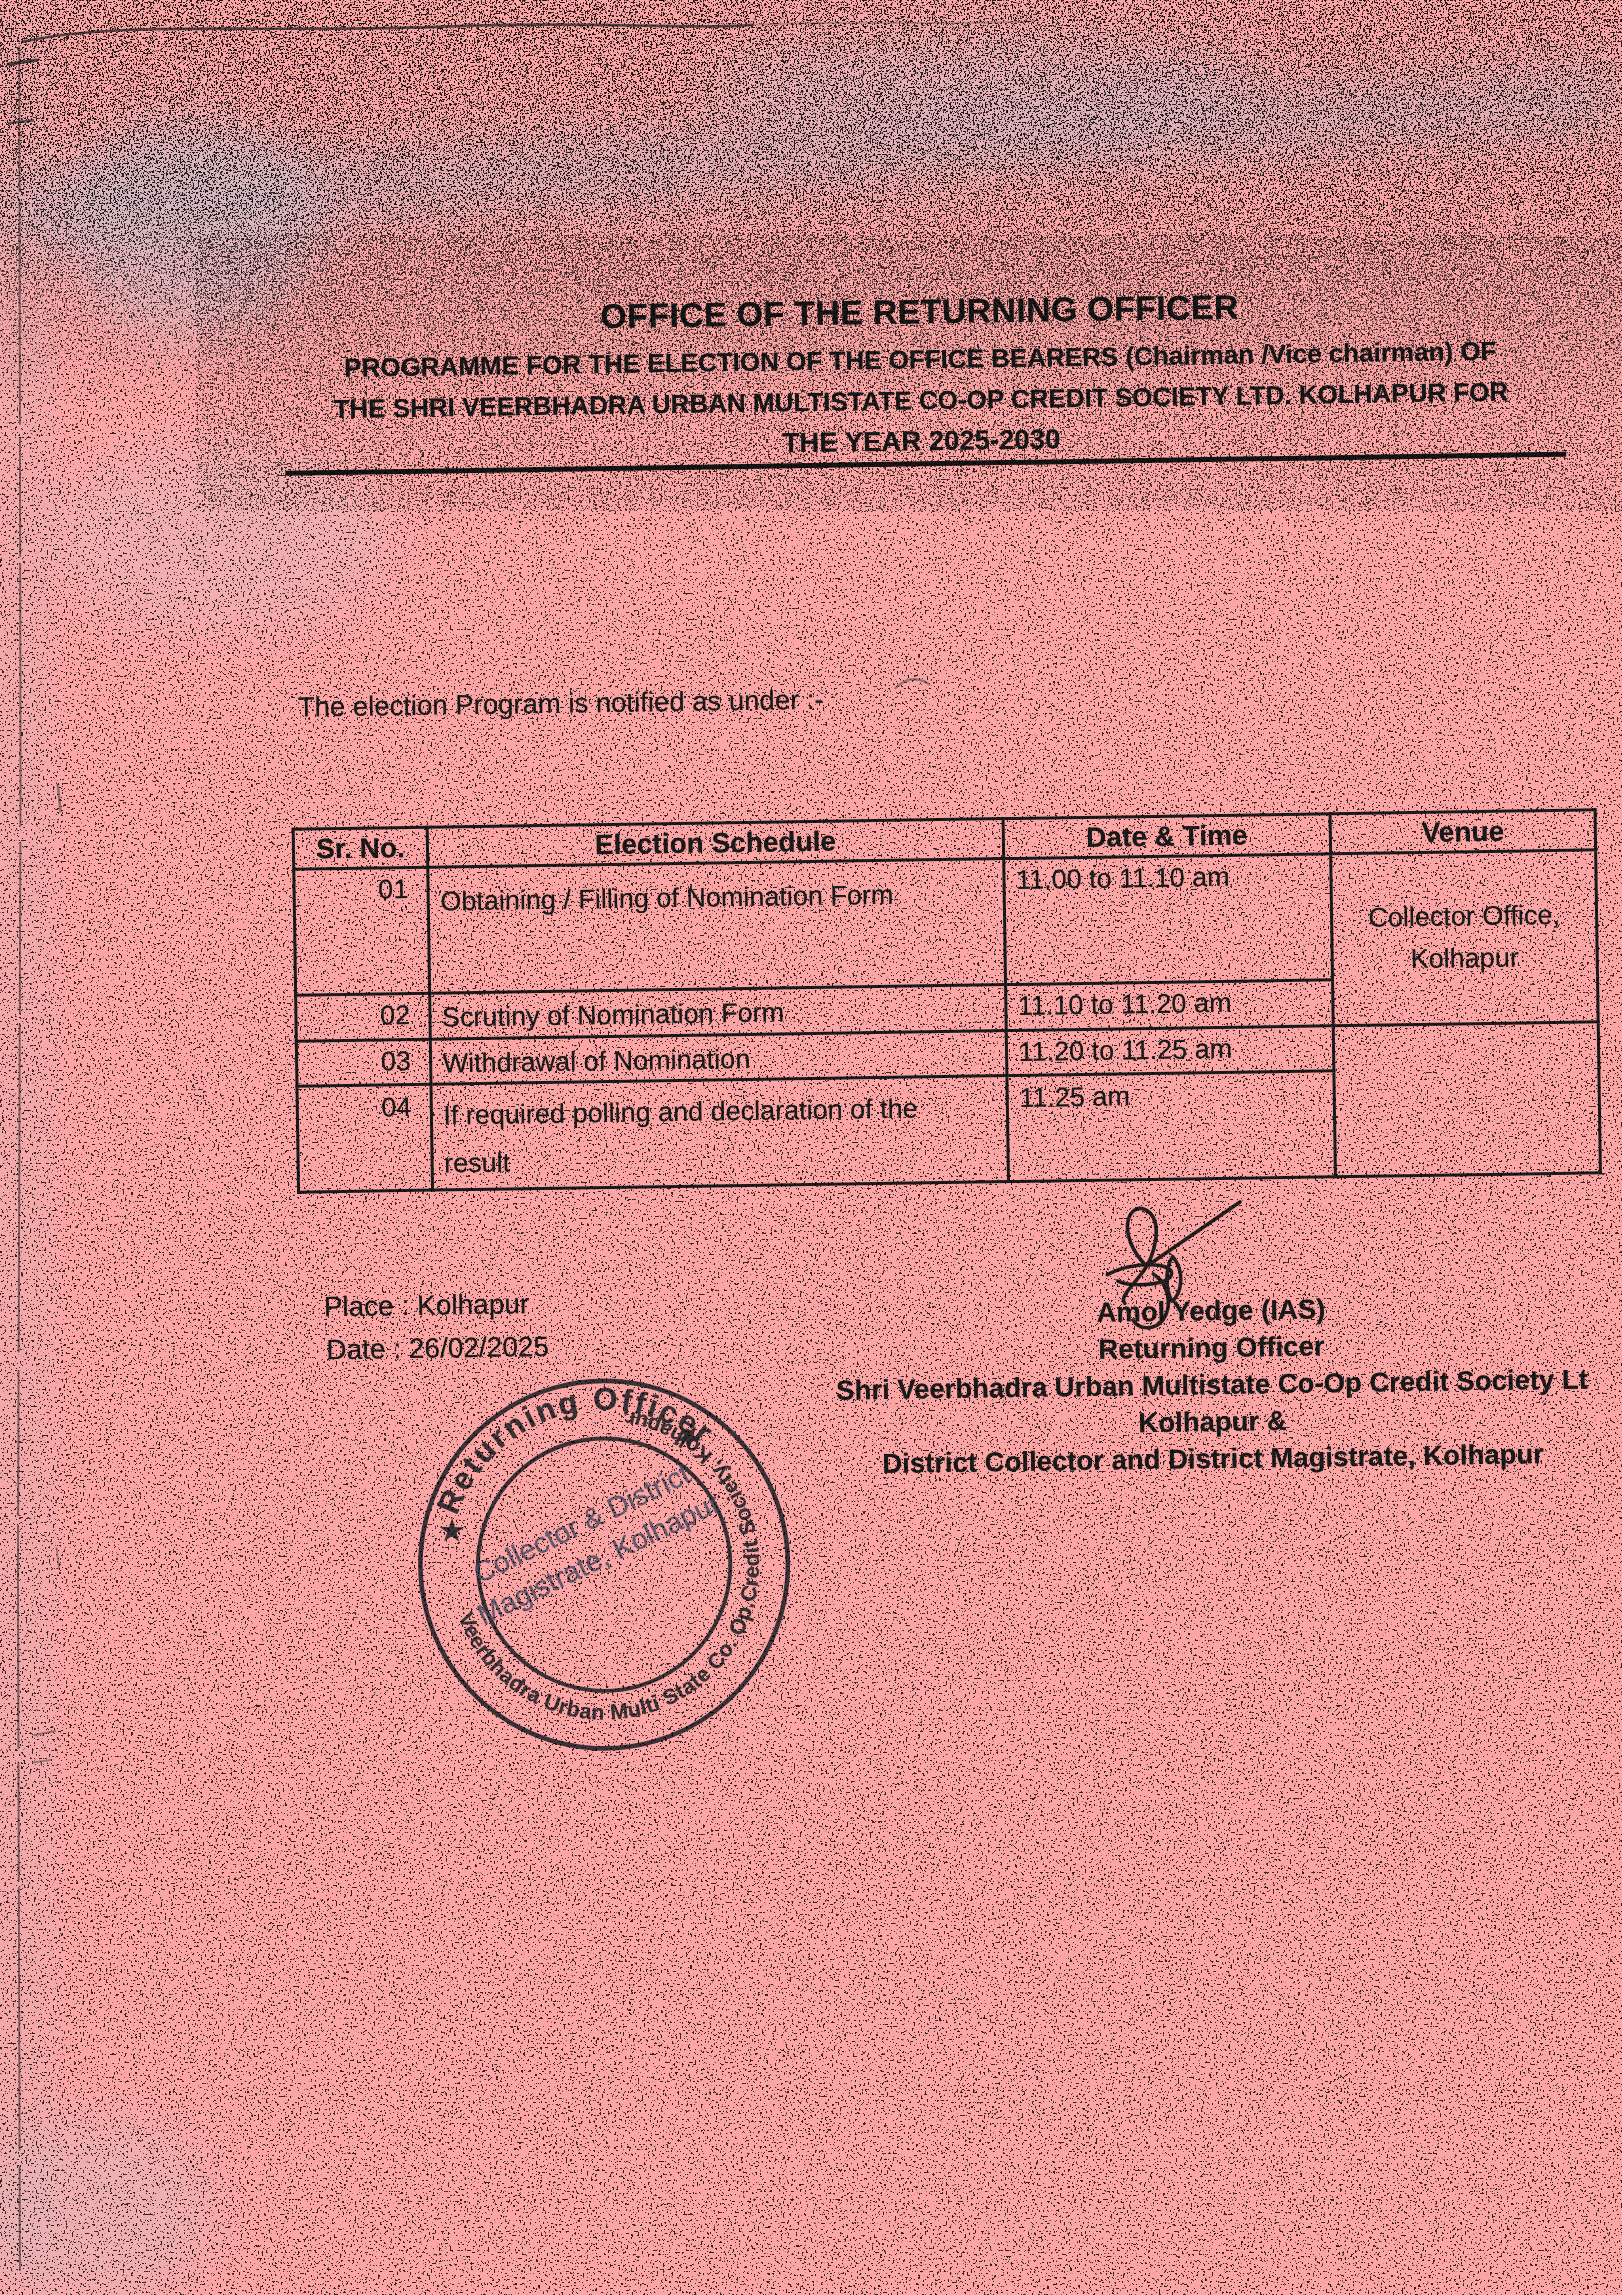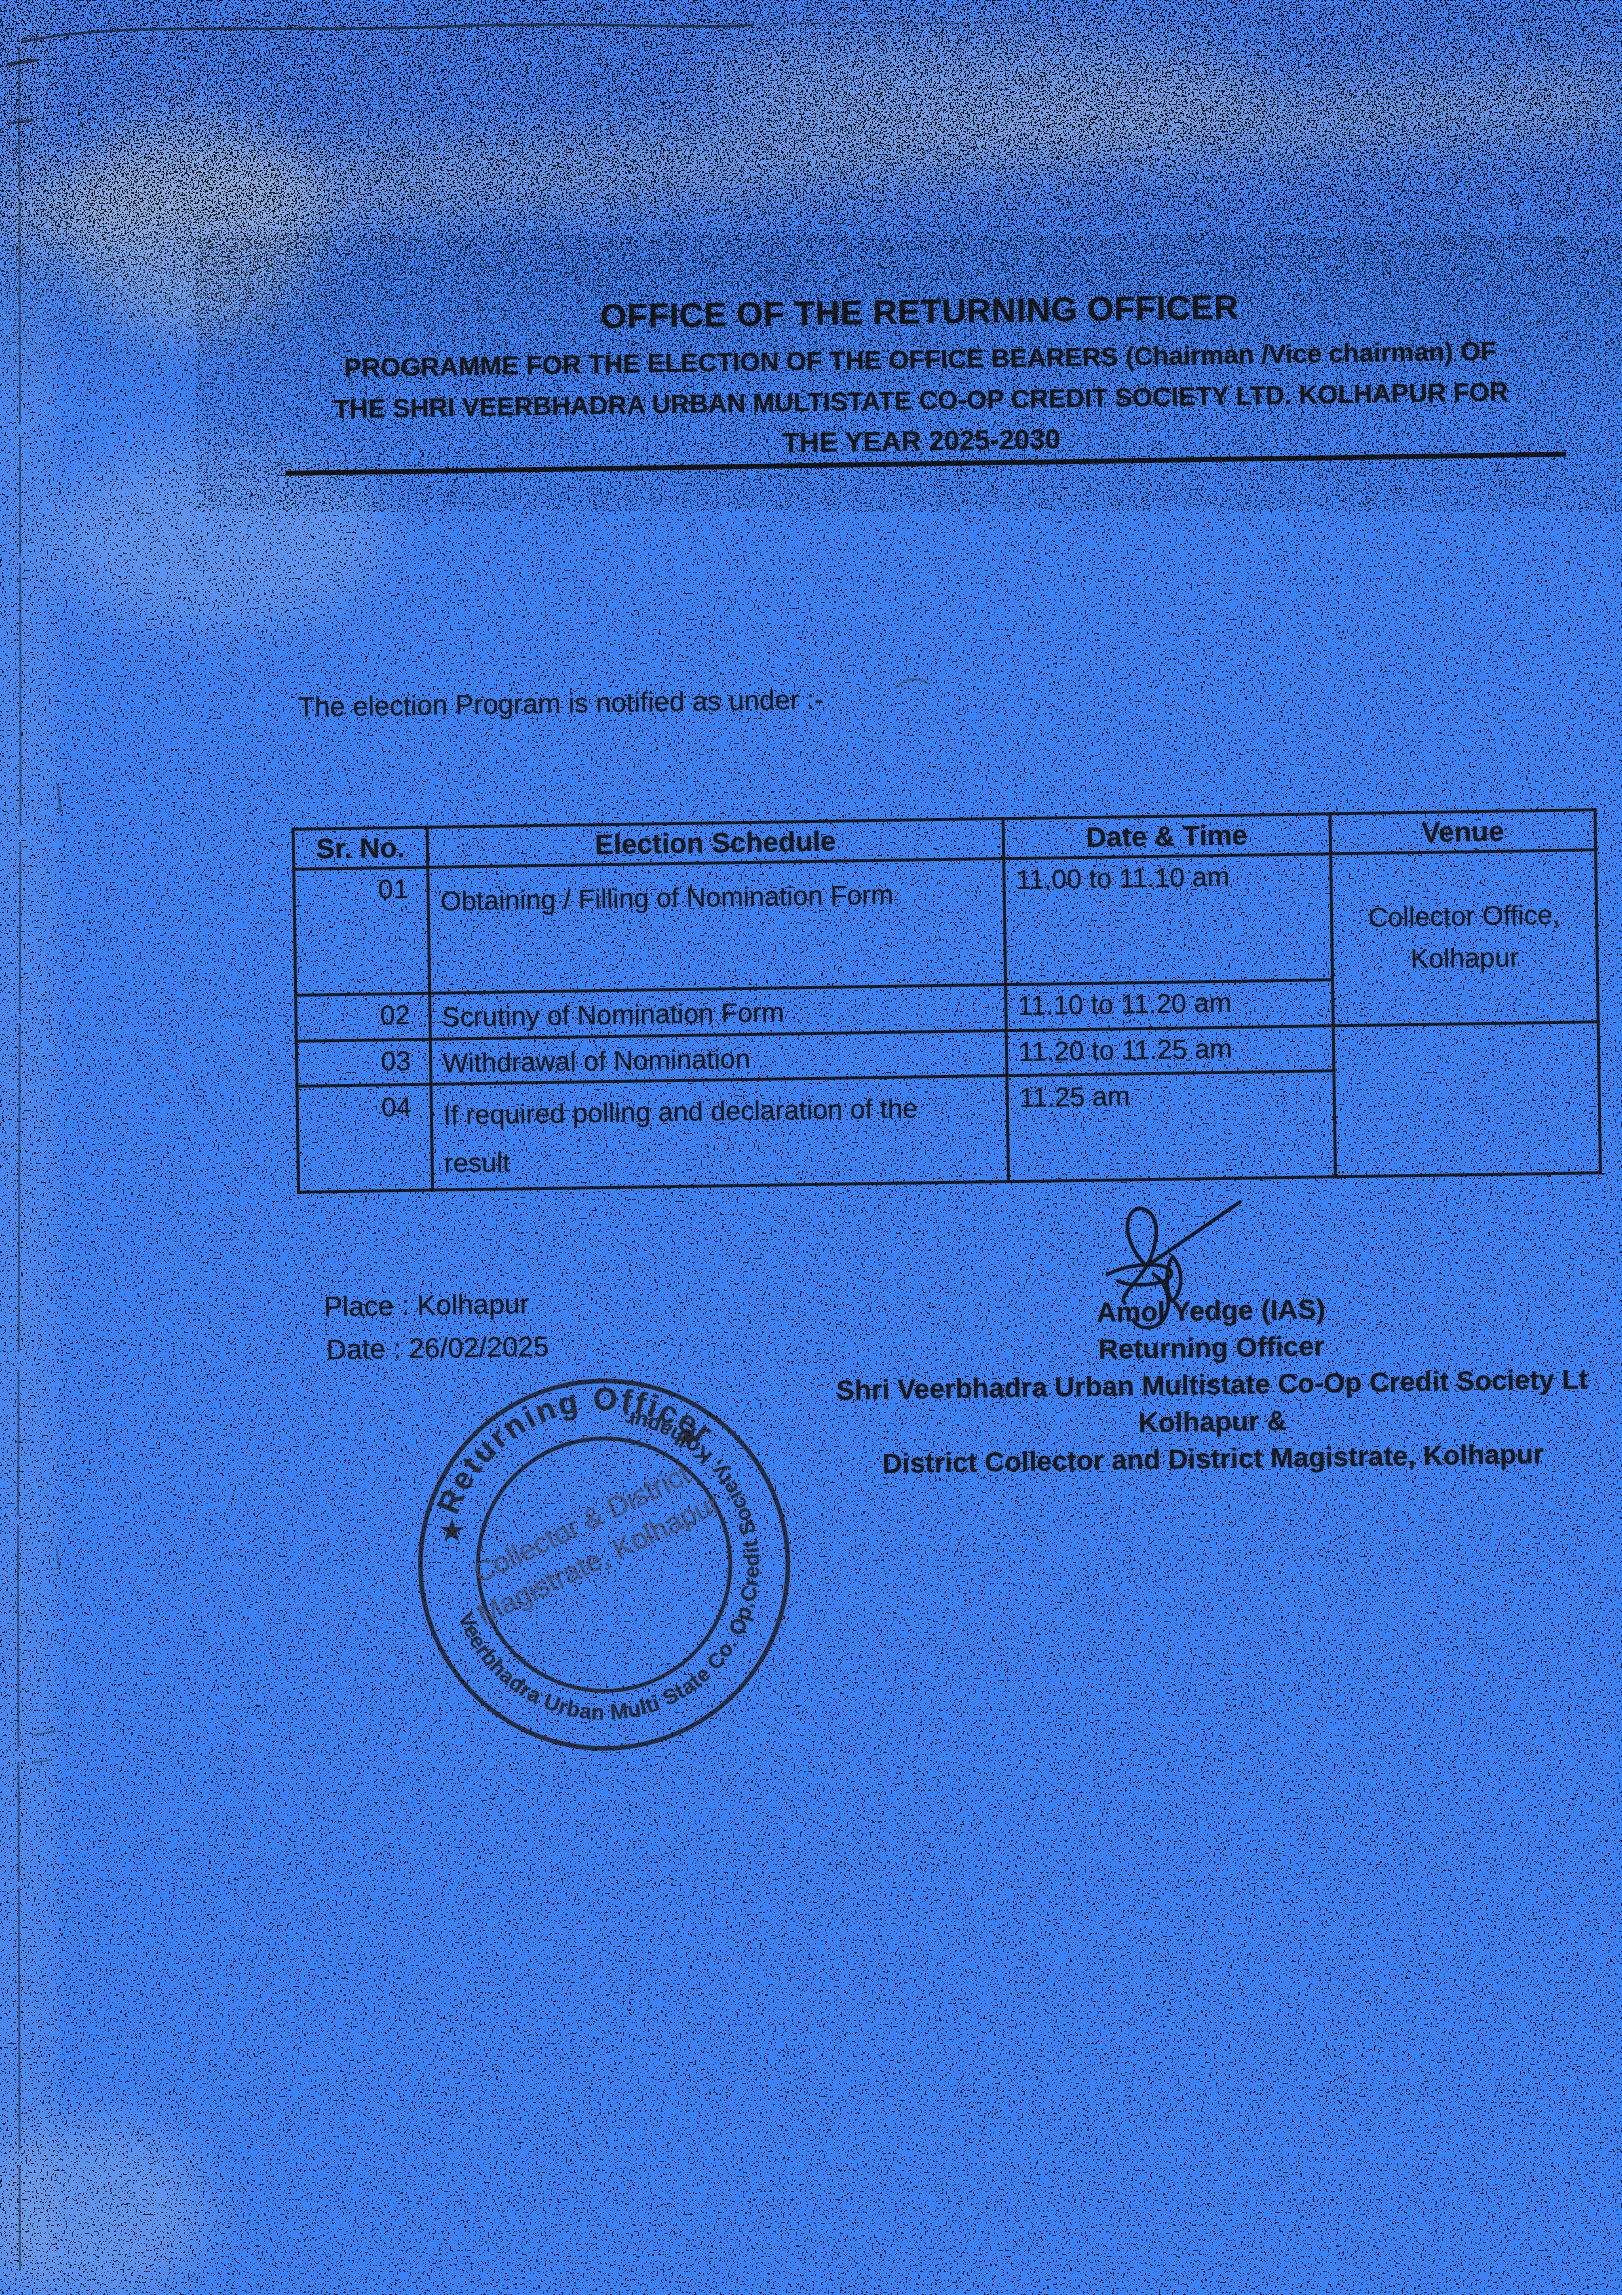--- a/index.html
+++ b/index.html
@@ -1,18 +1,18 @@
 <!DOCTYPE html>
 <html style="font-size:10.5px"><head>
 <meta charset="utf-8">
 <style>
   html,body { margin:0; padding:0; background:#9a9a9a; }
   .page {
     position:relative; width:1623px; height:2295px;
-    background:#3b82f6; overflow:hidden;
+    background:#fca5a5; overflow:hidden;
     font-family:"Liberation Sans","DejaVu Sans",sans-serif;
     color:#1b1b1b;
   }
   .layer { position:absolute; left:0; top:0; width:1623px; height:2295px; pointer-events:none; }
   .smudges { z-index:0; }
   .doc {
     position:absolute; left:0; top:0; width:1623px; height:2295px; z-index:1;
     transform:rotate(-0.85deg); transform-origin:811px 982px;
     text-shadow:0 0 0.7px rgba(15,15,15,.55);
   }

